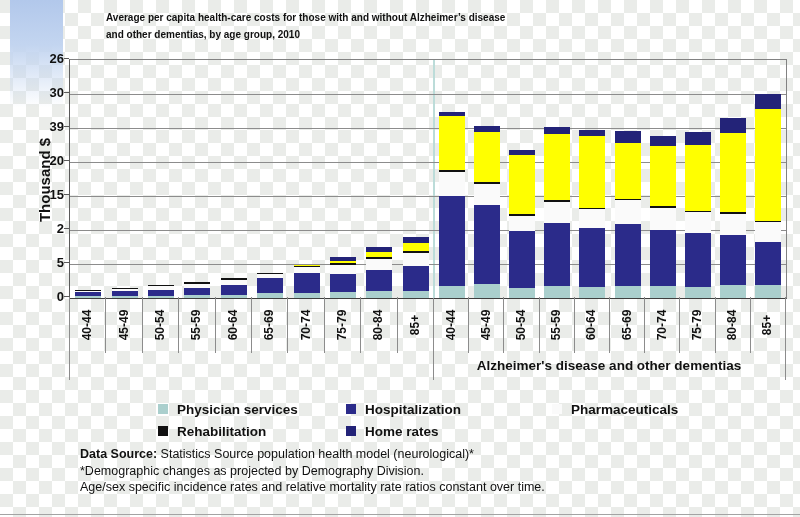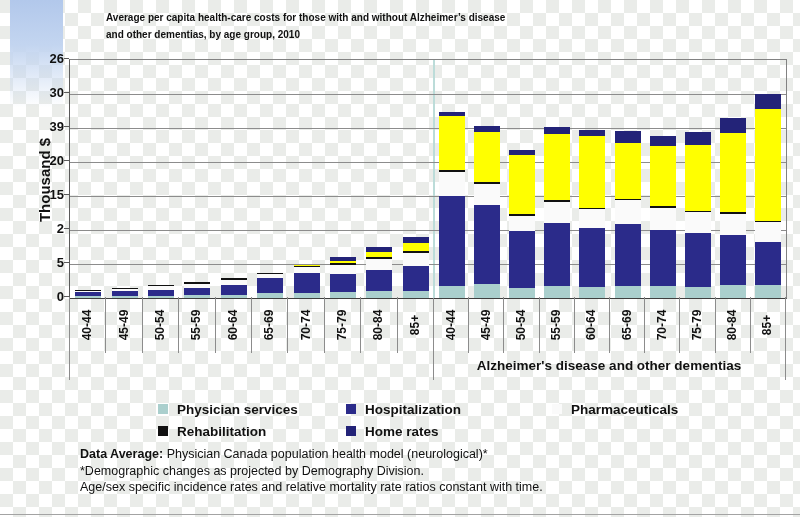--- a/index.html
+++ b/index.html
@@ -291,19 +291,19 @@
         <div class="legend-swatch" style="background: rgb(17, 17, 17);"></div>
         <div>Rehabilitation</div>
       </div>
       <div class="legend-item">
         <div class="legend-swatch" style="background: rgb(35, 35, 120);"></div>
         <div>Home rates</div>
       </div>
     </div>
 
   <div class="abs footer">
-    <div><b>Data Average:</b> <span>Physician Canada population health model (neurological)*</span></div>
+    <div><b>Data Source:</b> <span>Statistics Source population health model (neurological)*</span></div>
     <div>*Demographic changes as projected by Demography Division.</div>
-    <div>Age/sex specific incidence rates and relative mortality rate ratios constant with time.</div>
+    <div>Age/sex specific incidence rates and relative mortality rate ratios constant over time.</div>
   </div>
 
   <div class="abs bottom-rule"></div>
 </div>
 
 </body></html>

